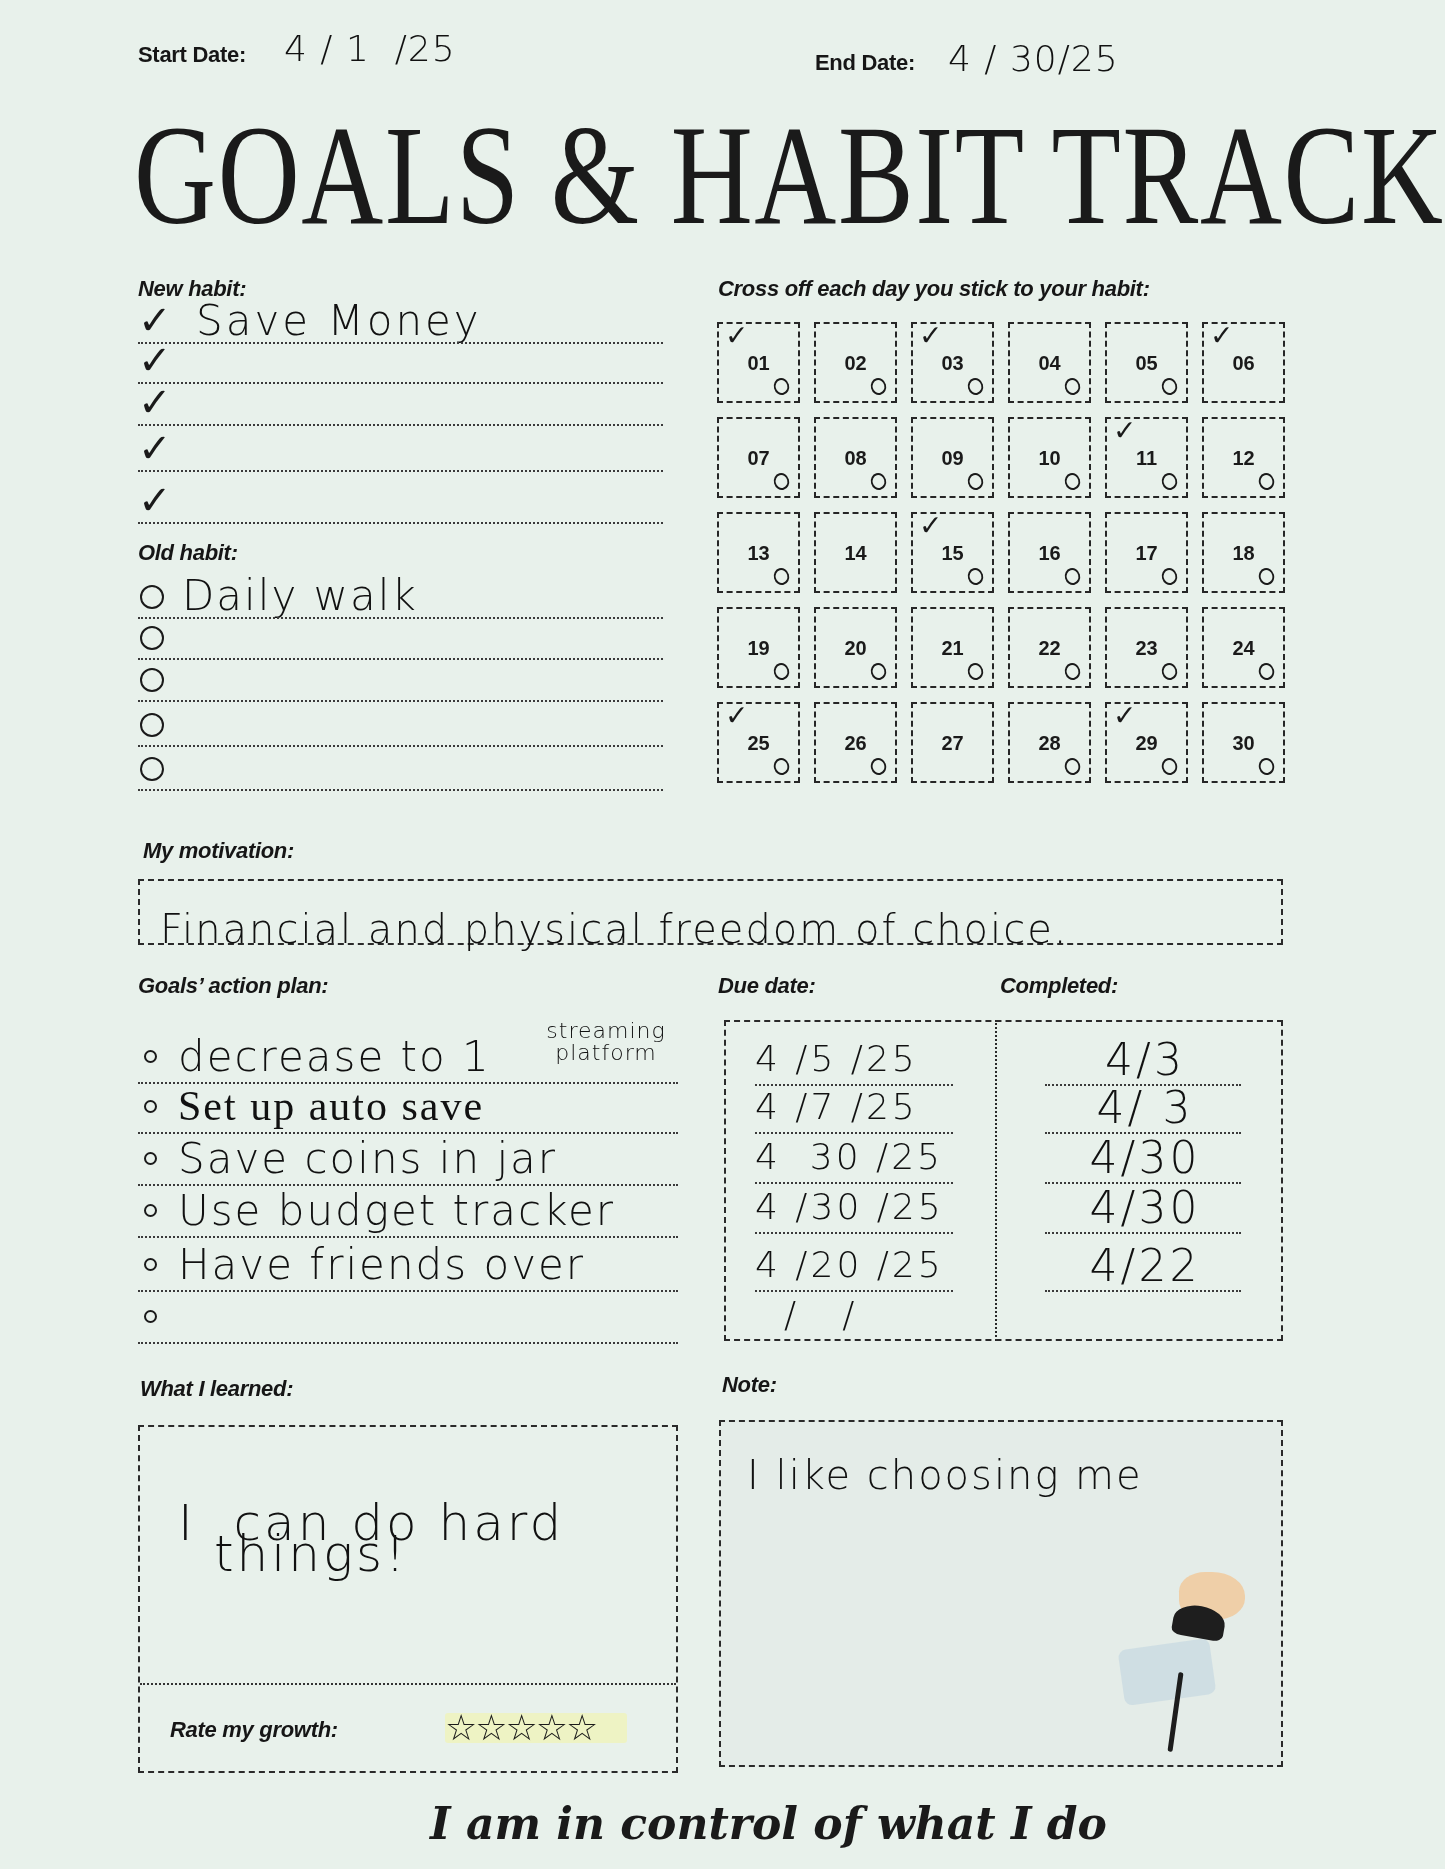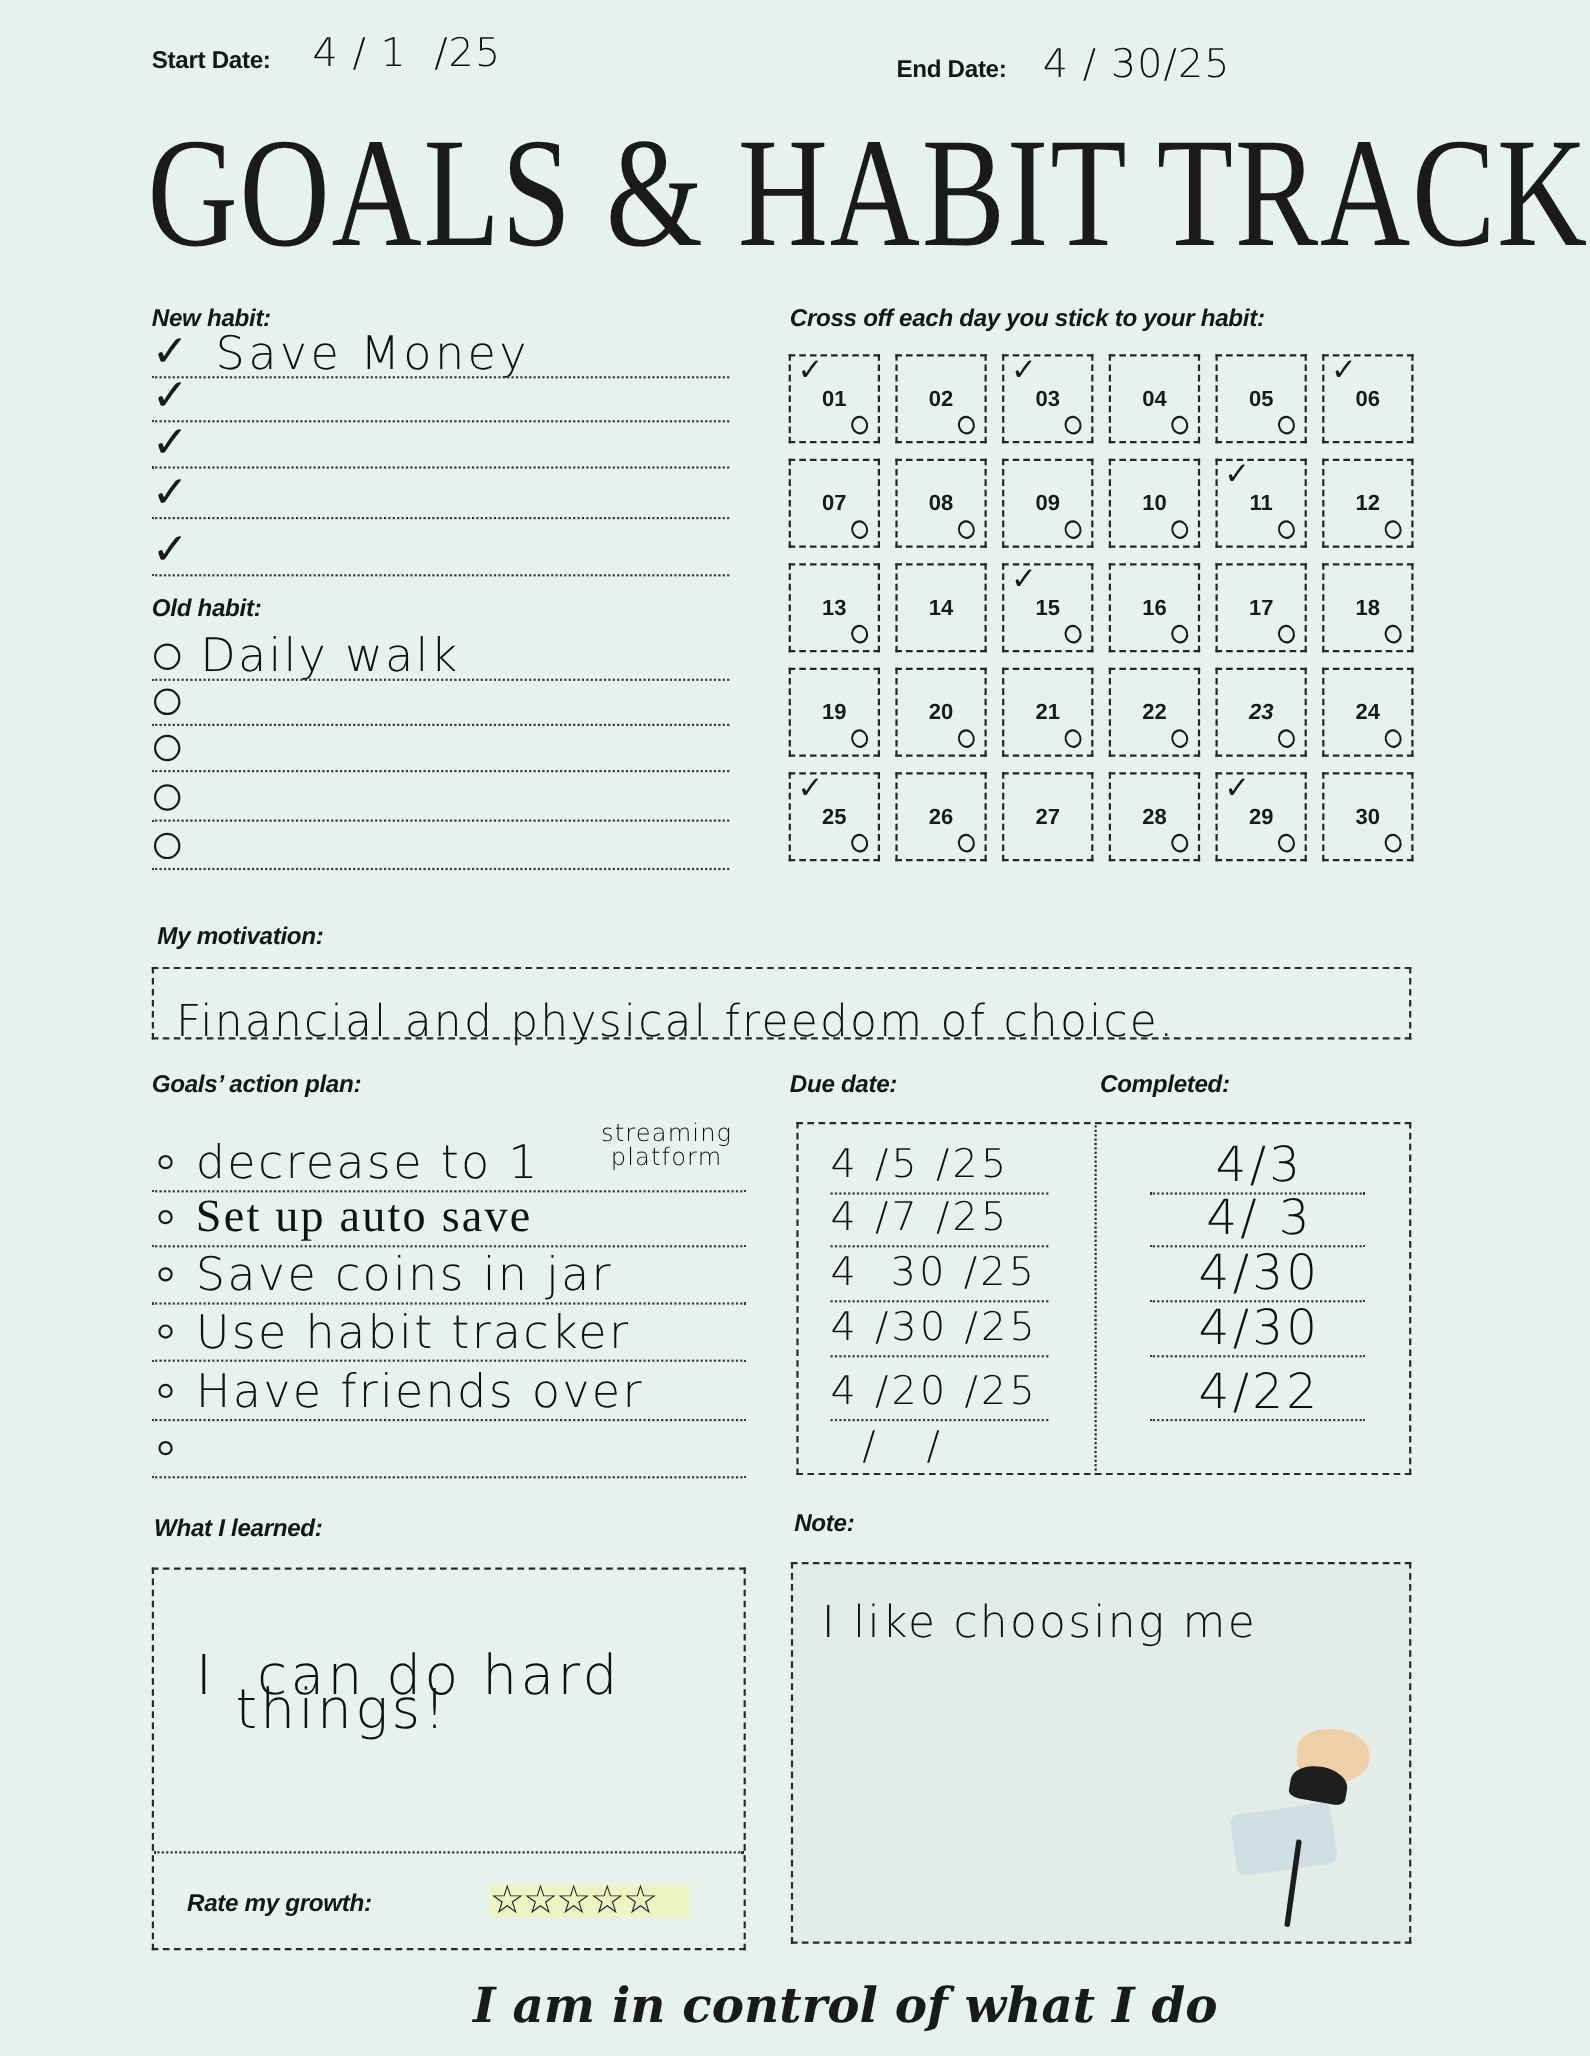--- a/index.html
+++ b/index.html
@@ -232,21 +232,21 @@
       <span class="circ"></span>
     </div>
     <div class="day" style="left: 911px; top: 607px;">
       <div class="num">21</div>
       <span class="circ"></span>
     </div>
     <div class="day" style="left: 1008px; top: 607px;">
       <div class="num">22</div>
       <span class="circ"></span>
     </div>
-    <div class="day" style="left: 1105px; top: 607px; font-style: italic;">
+    <div class="day" style="left: 1105px; top: 607px;">
       <div class="num">23</div>
       <span class="circ"></span>
     </div>
     <div class="day" style="left: 1202px; top: 607px;">
       <div class="num">24</div>
       <span class="circ"></span>
     </div>
     <div class="day" style="left: 717px; top: 702px;">
       <div class="num">25</div>
       <span class="chk">✓</span>
@@ -294,21 +294,21 @@
       <span class="abs hand" style="left: 40px; top: -4px; font-size: 42px; white-space: nowrap; letter-spacing: 2px; font-family: Liberation Serif, serif;">Set up auto save</span>
     </div>
     <div class="dotline" style="left: 138px; top: 1132px; width: 540px;"></div>
     <div class="abs" style="left: 138px; top: 1138px; width: 540px; height: 46px;">
       <span class="bullet-small" style="left: 6px; top: 14px;"></span>
       <span class="abs hand" style="left: 40px; top: -4px; font-size: 42px; white-space: nowrap; letter-spacing: 2px;">Save coins in jar</span>
     </div>
     <div class="dotline" style="left: 138px; top: 1184px; width: 540px;"></div>
     <div class="abs" style="left: 138px; top: 1190px; width: 540px; height: 46px;">
       <span class="bullet-small" style="left: 6px; top: 14px;"></span>
-      <span class="abs hand" style="left: 40px; top: -4px; font-size: 42px; white-space: nowrap; letter-spacing: 2px;">Use habit tracker</span>
+      <span class="abs hand" style="left: 40px; top: -4px; font-size: 42px; white-space: nowrap; letter-spacing: 2px;">Use budget tracker</span>
     </div>
     <div class="dotline" style="left: 138px; top: 1236px; width: 540px;"></div>
     <div class="abs" style="left: 138px; top: 1244px; width: 540px; height: 46px;">
       <span class="bullet-small" style="left: 6px; top: 14px;"></span>
       <span class="abs hand" style="left: 40px; top: -4px; font-size: 42px; white-space: nowrap; letter-spacing: 2px;">Have friends over</span>
     </div>
     <div class="dotline" style="left: 138px; top: 1290px; width: 540px;"></div>
     <div class="abs" style="left: 138px; top: 1296px; width: 540px; height: 46px;">
       <span class="bullet-small" style="left: 6px; top: 14px;"></span>
       <span class="abs hand" style="left: 40px; top: -4px; font-size: 42px; white-space: nowrap; letter-spacing: 2px;"></span>

